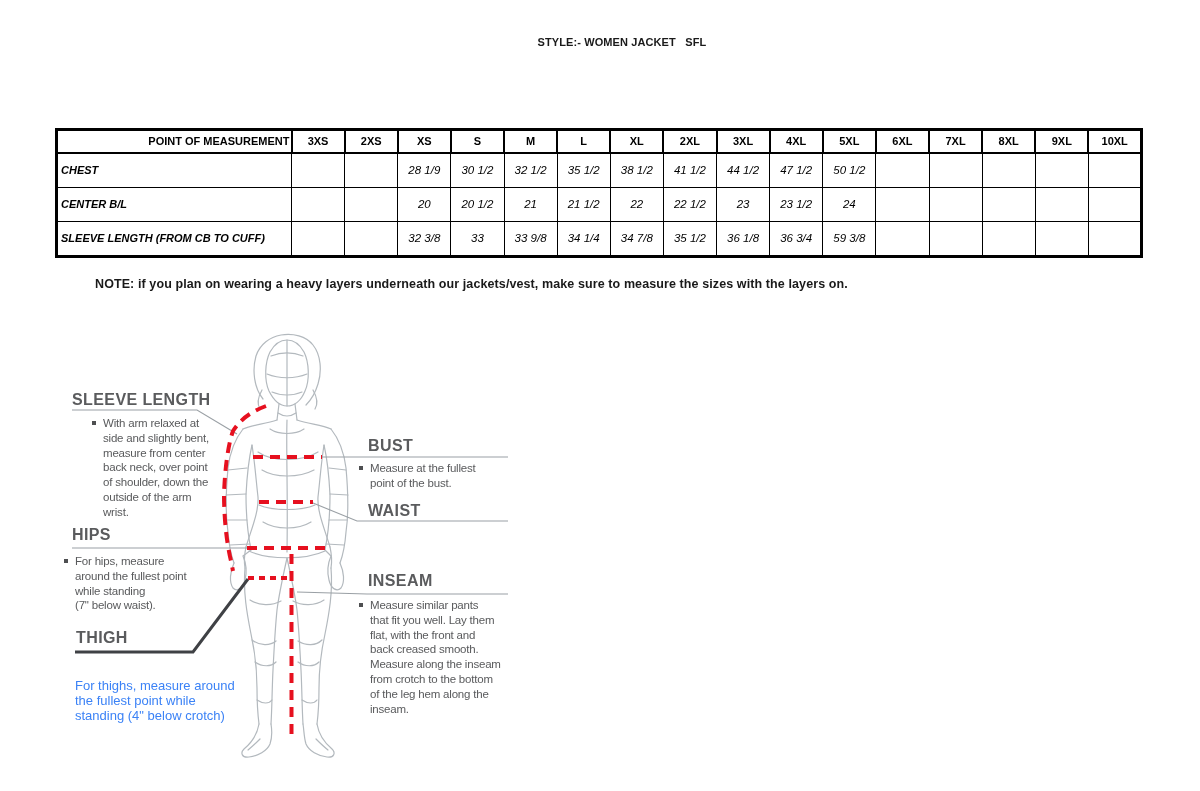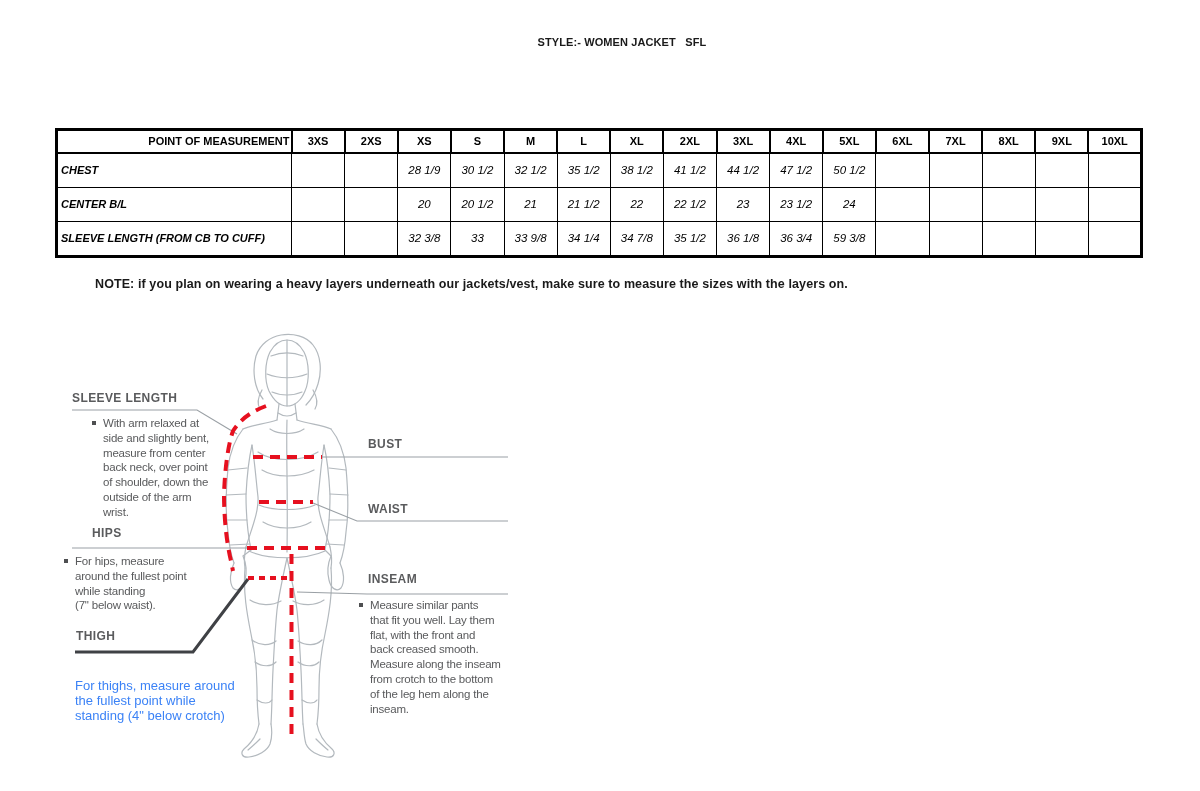--- a/index.html
+++ b/index.html
@@ -39,34 +39,34 @@
     text-align:left;font-weight:bold;font-size:11px;padding-left:3px;
   }
   
   .note-line{
     position:absolute;left:57px;top:277px;width:1100px;
     font-size:12.5px;font-weight:bold;color:#1a1a1a;letter-spacing:0.1px;margin-left:38px;
   }
   
   .diagram-svg{position:absolute;left:0;top:0;width:1200px;height:791px;}
   .lbl-title{
-    position:absolute;font-size:12px;font-weight:bold;color:#5a5b5d;
+    position:absolute;font-size:16px;font-weight:bold;color:#5a5b5d;
     letter-spacing:0.4px;white-space:nowrap;
   }
   .lbl-text{
     position:absolute;font-size:11.5px;line-height:14.8px;color:#595a5c;
     letter-spacing:-0.2px;white-space:pre-line;
   }
   .lbl-text.bulleted::before{
     content:"";position:absolute;left:-11px;top:5px;width:4px;height:4px;
     background:#4e4f51;
   }
   .t-sleeve-title{left:72px;top:391px;}
   .t-sleeve-text{left:75px;top:416px;width:145px;margin-left:28px;}
-  .t-hips-title{left:72px;top:526px;margin-left:20px;}
+  .t-hips-title{left:72px;top:526px;}
   .t-hips-text{left:75px;top:554px;width:165px;}
   .t-thigh-title{left:76px;top:629px;}
   .t-thigh-text{left:75px;top:658px;width:195px;font-size:13px;letter-spacing:0;color:#3b82f6;line-height:15px;margin-top:20px;}
   .t-bust-title{left:368px;top:437px;}
   .t-bust-text{left:370px;top:461px;width:150px;}
   .t-waist-title{left:368px;top:502px;}
   .t-waist-text{left:370px;top:525px;width:150px;}
   .t-inseam-title{left:368px;top:572px;}
   .t-inseam-text{left:370px;top:598px;width:158px;}
 </style>
@@ -284,20 +284,22 @@
 around the fullest point
 while standing
 (7" below waist).</div>
 
   <div class="lbl-title t-thigh-title">THIGH</div>
   <div class="lbl-text t-thigh-text">For thighs, measure around
 the fullest point while
 standing (4" below crotch)</div>
 
   <div class="lbl-title t-bust-title">BUST</div>
+  <div class="lbl-text bulleted t-bust-text">Measure at the fullest
+point of the bust.</div>
 
   <div class="lbl-title t-waist-title">WAIST</div>
 
   <div class="lbl-title t-inseam-title">INSEAM</div>
   <div class="lbl-text bulleted t-inseam-text">Measure similar pants
 that fit you well. Lay them
 flat, with the front and
 back creased smooth.
 Measure along the inseam
 from crotch to the bottom

